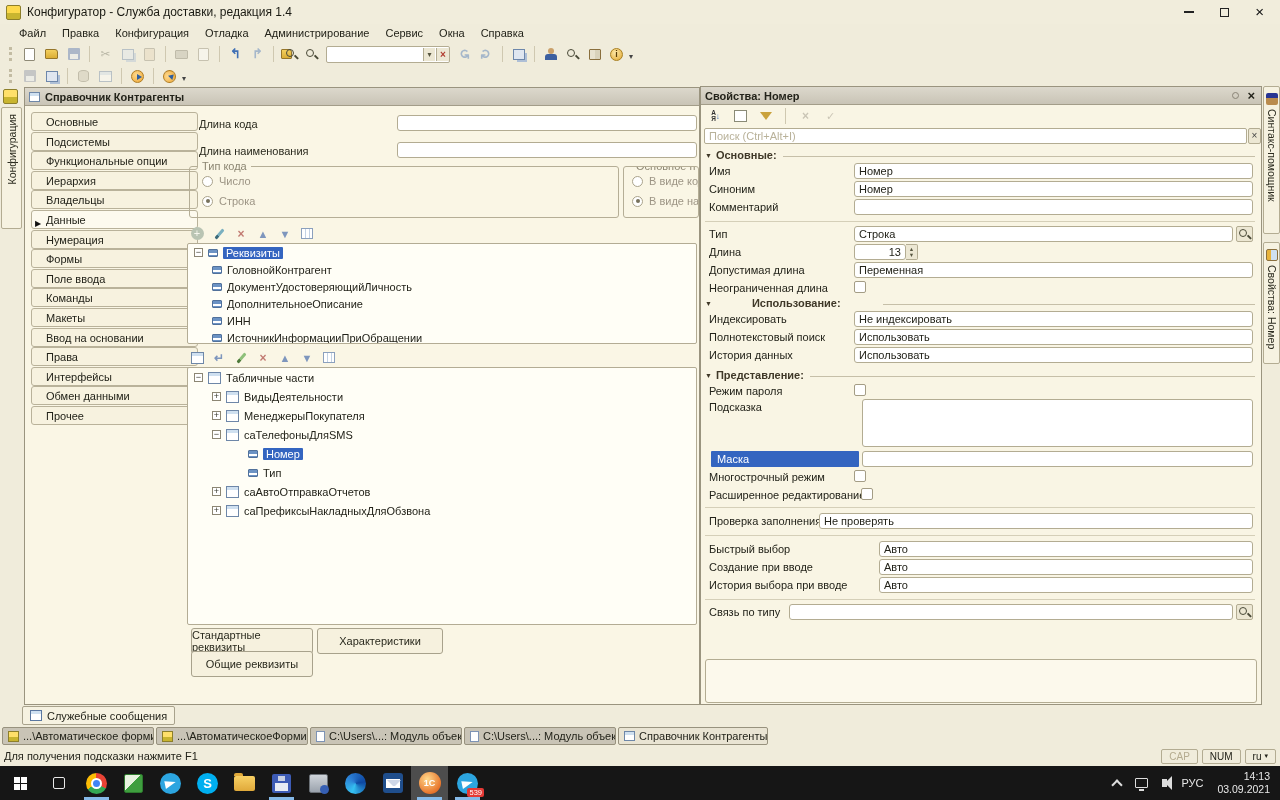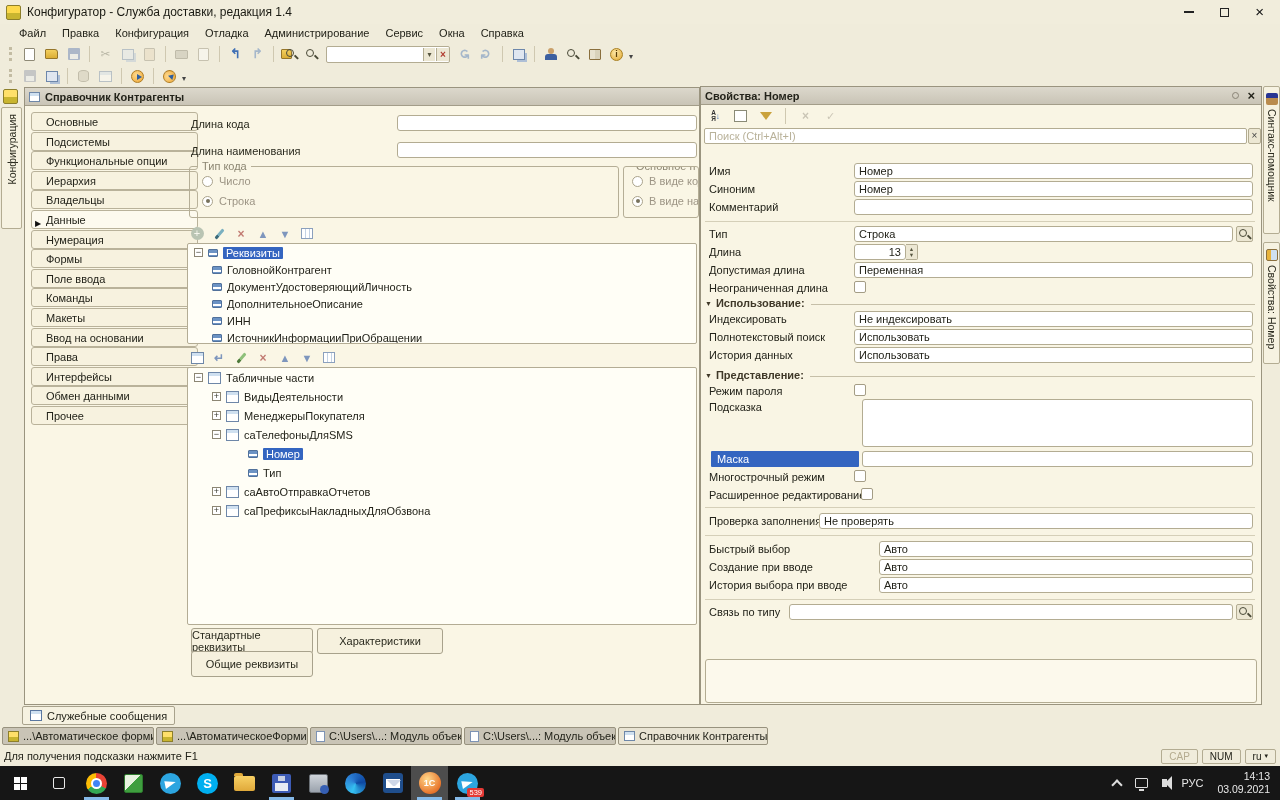--- a/index.html
+++ b/index.html
@@ -60,21 +60,21 @@
   .cap-icon{background:linear-gradient(#283593 45%,#b98b4e 45%);}
   .prop-icon{background:linear-gradient(90deg,#e8b33c 40%,#cfe0f0 40%);border:1px solid #8a6f3d;}
 
   
   .mdi{left:24px;top:87px;width:676px;height:618px;background:#faf6e5;border:1px solid #9a947f;}
   .wtitle{height:18px;background:linear-gradient(#dcd8cc,#c9c4b6);border-bottom:1px solid #a39d89;display:flex;align-items:center;gap:5px;padding:0 4px;font-weight:bold;}
   .navcol{position:absolute;left:6px;top:24px;width:167px;}
   .navtab{height:19px;line-height:18px;background:#f7f2df;border:1px solid #b9b29a;border-radius:3px;padding-left:14px;margin-bottom:0.6px;white-space:nowrap;overflow:hidden;}
   .navtab.act{background:#fdfaee;position:relative;}
   .navtab.act .mk{position:absolute;left:3px;top:4px;font-size:8px;color:#111;}
-  .flbl{color:#2a2a1e;}
+  .flbl{color:#2a2a1e;margin-left:8px;}
   .inp{background:#fff;border:1px solid #b3ac92;border-radius:3px;height:16px;line-height:14px;padding:0 4px;font-size:11px;}
   .grp{border:1px solid #b5ae96;border-radius:3px;}
   .gcap{position:absolute;top:-7px;left:8px;background:#faf6e5;padding:0 4px;color:#8c8672;white-space:nowrap;}
   .rad{width:11px;height:11px;border:1px solid #aaa38b;border-radius:50%;background:#fff;position:relative;flex:0 0 11px;}
   .rad.on::after{content:"";position:absolute;left:2.5px;top:2.5px;width:4px;height:4px;border-radius:50%;background:#77715c;}
   .radrow{display:flex;align-items:center;gap:6px;color:#9d9585;position:absolute;white-space:nowrap;}
   .chk{width:12px;height:12px;background:#fff;border:1px solid #a49d85;border-radius:2px;}
 
   .minibar{position:absolute;display:flex;gap:6px;align-items:center;}
   .mico{width:16px;height:15px;display:flex;align-items:center;justify-content:center;border-radius:2px;font-size:11px;}
@@ -492,20 +492,25 @@
       <span class="sep"></span>
       <span class="picon dis">
           <span class="xdel" style="color:#8a8476;">×</span>
         </span>
       <span class="picon dis" style="color:#8a8476;">✓</span>
     </div>
     <div class="psearch" title="Поиск (Ctrl+Alt+I)">Поиск (Ctrl+Alt+I)</div>
     <div class="psx">×</div>
 
     <div class="pbody">
+      <div class="sect" style="top:0;">
+          <span class="tri">▼</span>
+          <span>Основные:</span>
+          <span class="line"></span>
+        </div>
 
       <div class="prow" style="top:14px;">
         <span class="plbl">Имя</span>
         <div class="pfld" style="left:145px;right:2px;">Номер</div>
       </div>
       <div class="prow" style="top:32px;">
         <span class="plbl">Синоним</span>
         <div class="pfld" style="left:145px;right:2px;">Номер</div>
       </div>
       <div class="prow" style="top:50px;">
@@ -532,21 +537,21 @@
       </div>
       <div class="prow" style="top:113px;">
         <span class="plbl">Допустимая длина</span>
         <div class="pfld" style="left:145px;right:2px;">Переменная</div>
       </div>
       <div class="prow" style="top:131px;">
         <span class="plbl">Неограниченная длина</span>
         <span class="chk abs" style="left:145px;top:1px;"></span>
       </div>
 
-      <div class="sect" style="top:148px;">
+      <div class="sect" style="top:148px;gap:36px;">
           <span class="tri">▼</span>
           <span>Использование:</span>
           <span class="line"></span>
         </div>
 
       <div class="prow" style="top:162px;">
         <span class="plbl">Индексировать</span>
         <div class="pfld" style="left:145px;right:2px;">Не индексировать</div>
       </div>
       <div class="prow" style="top:180px;">

